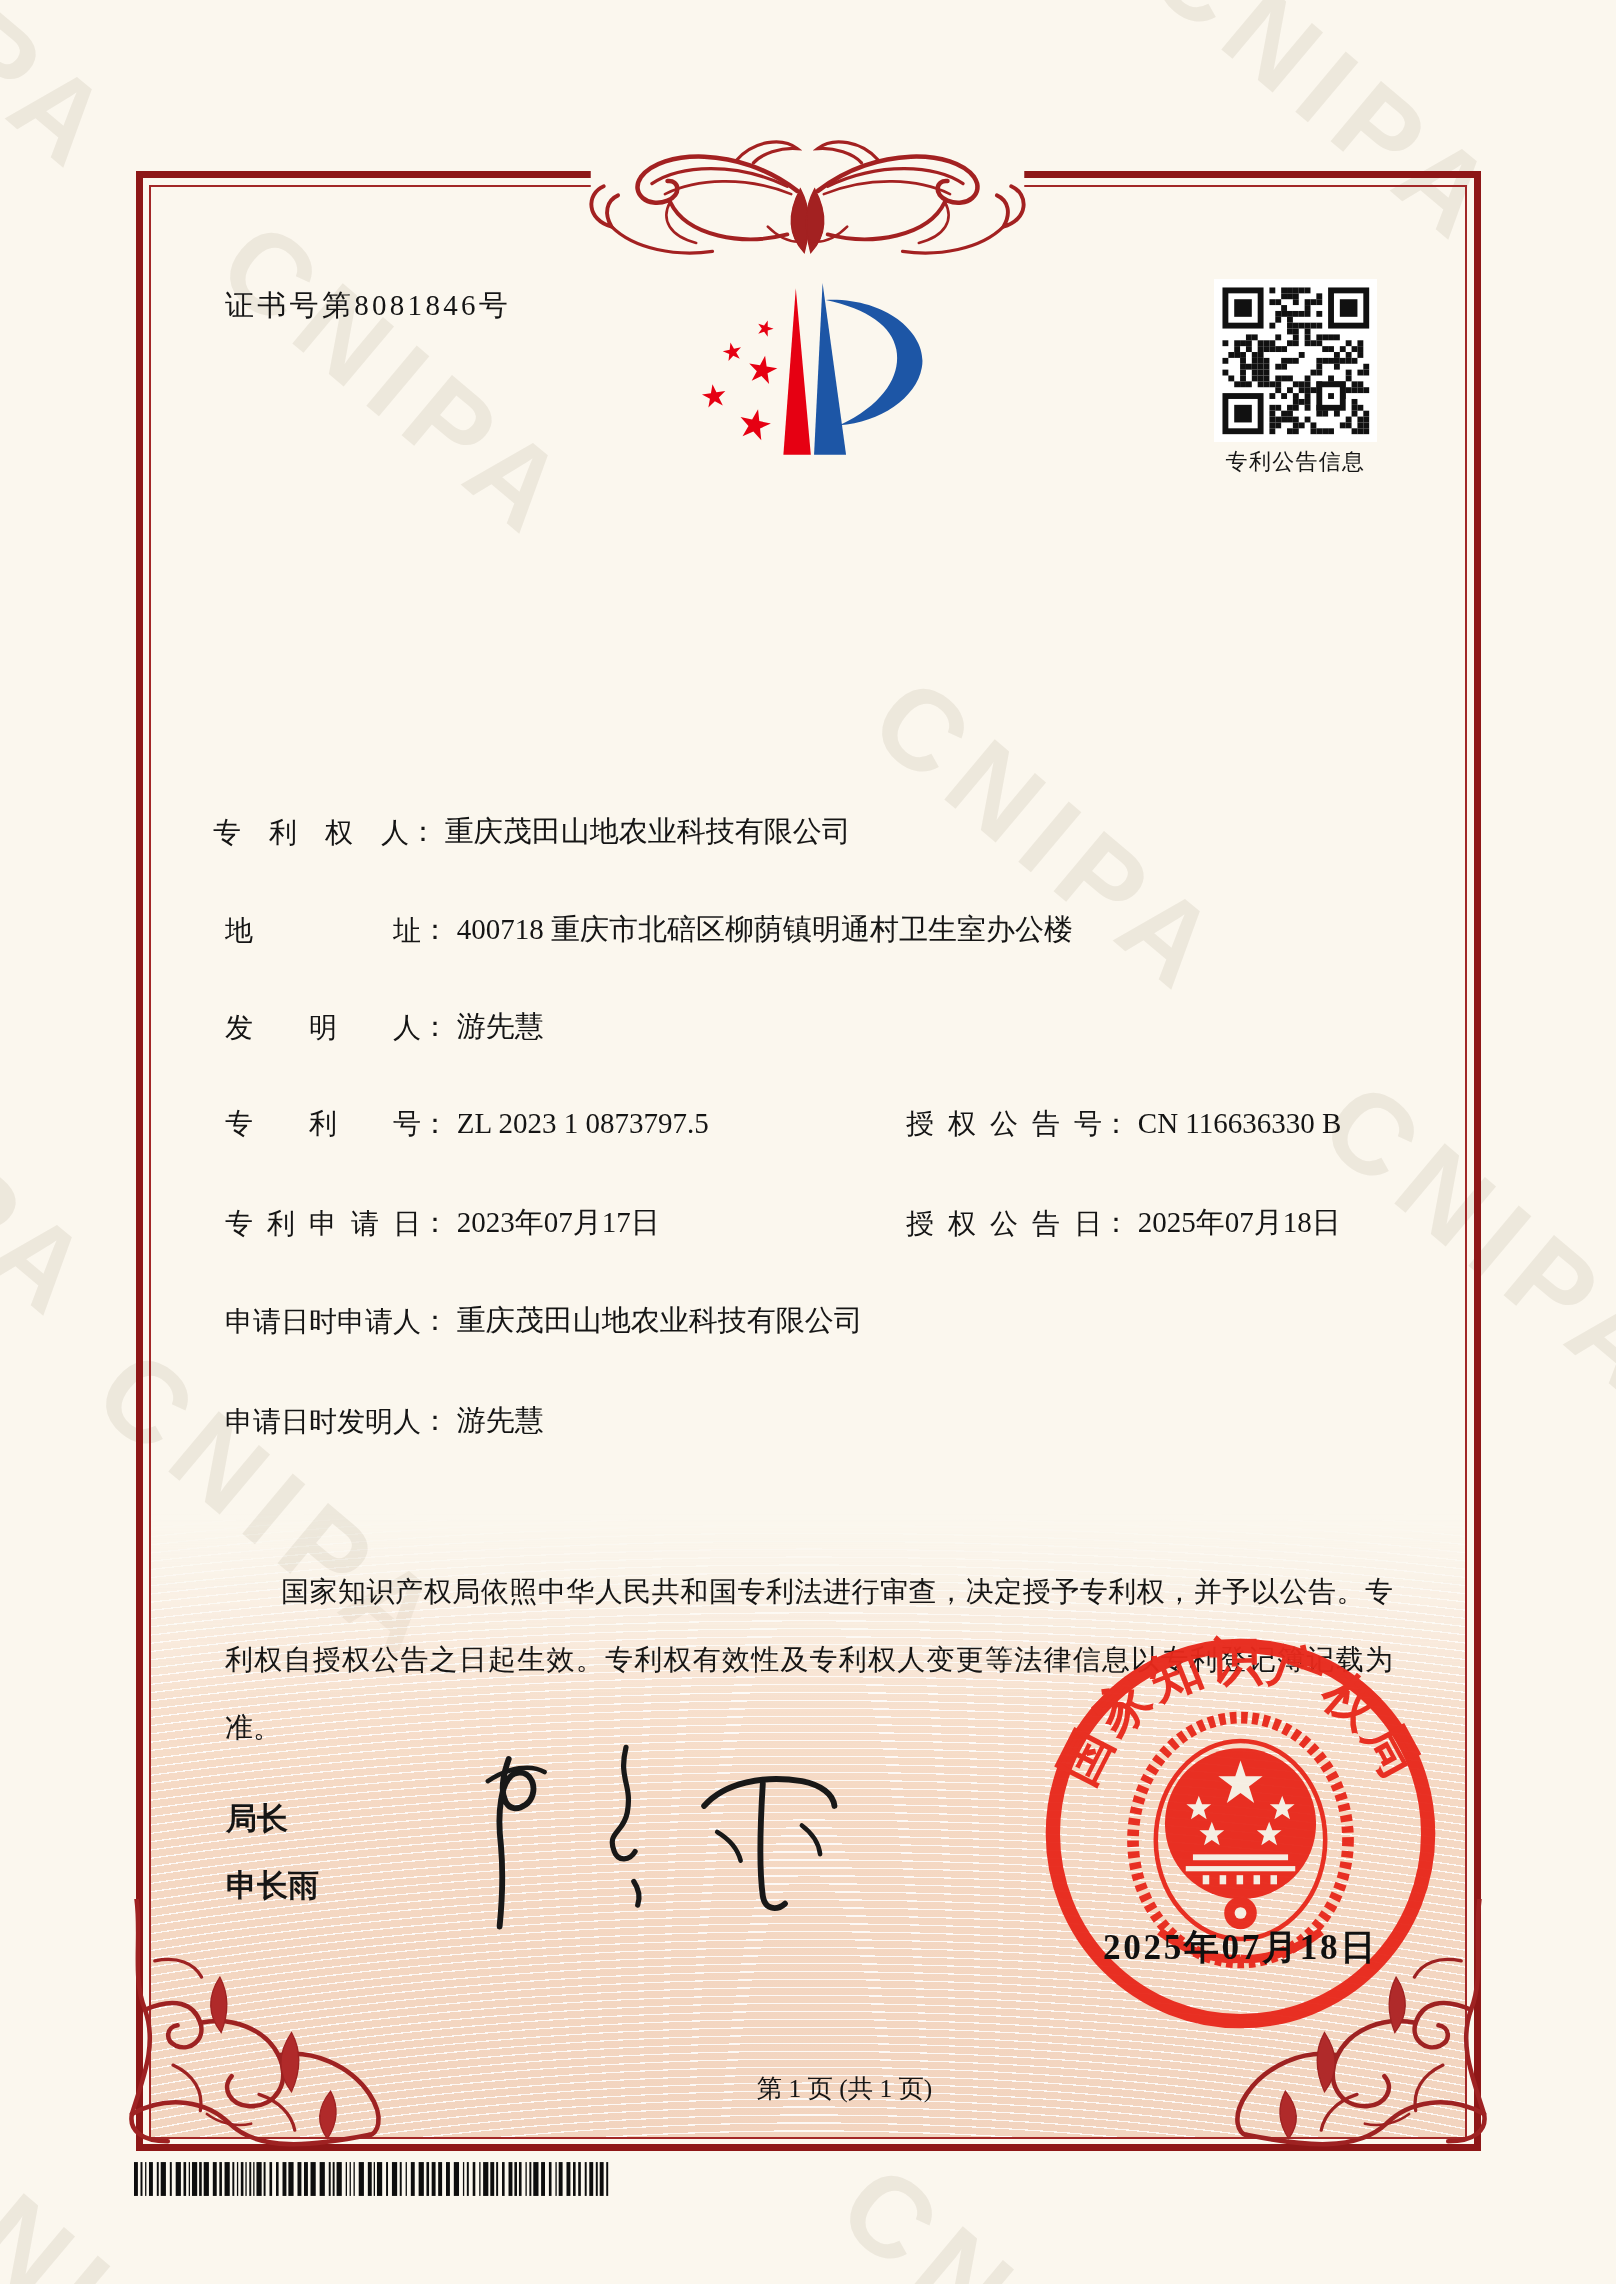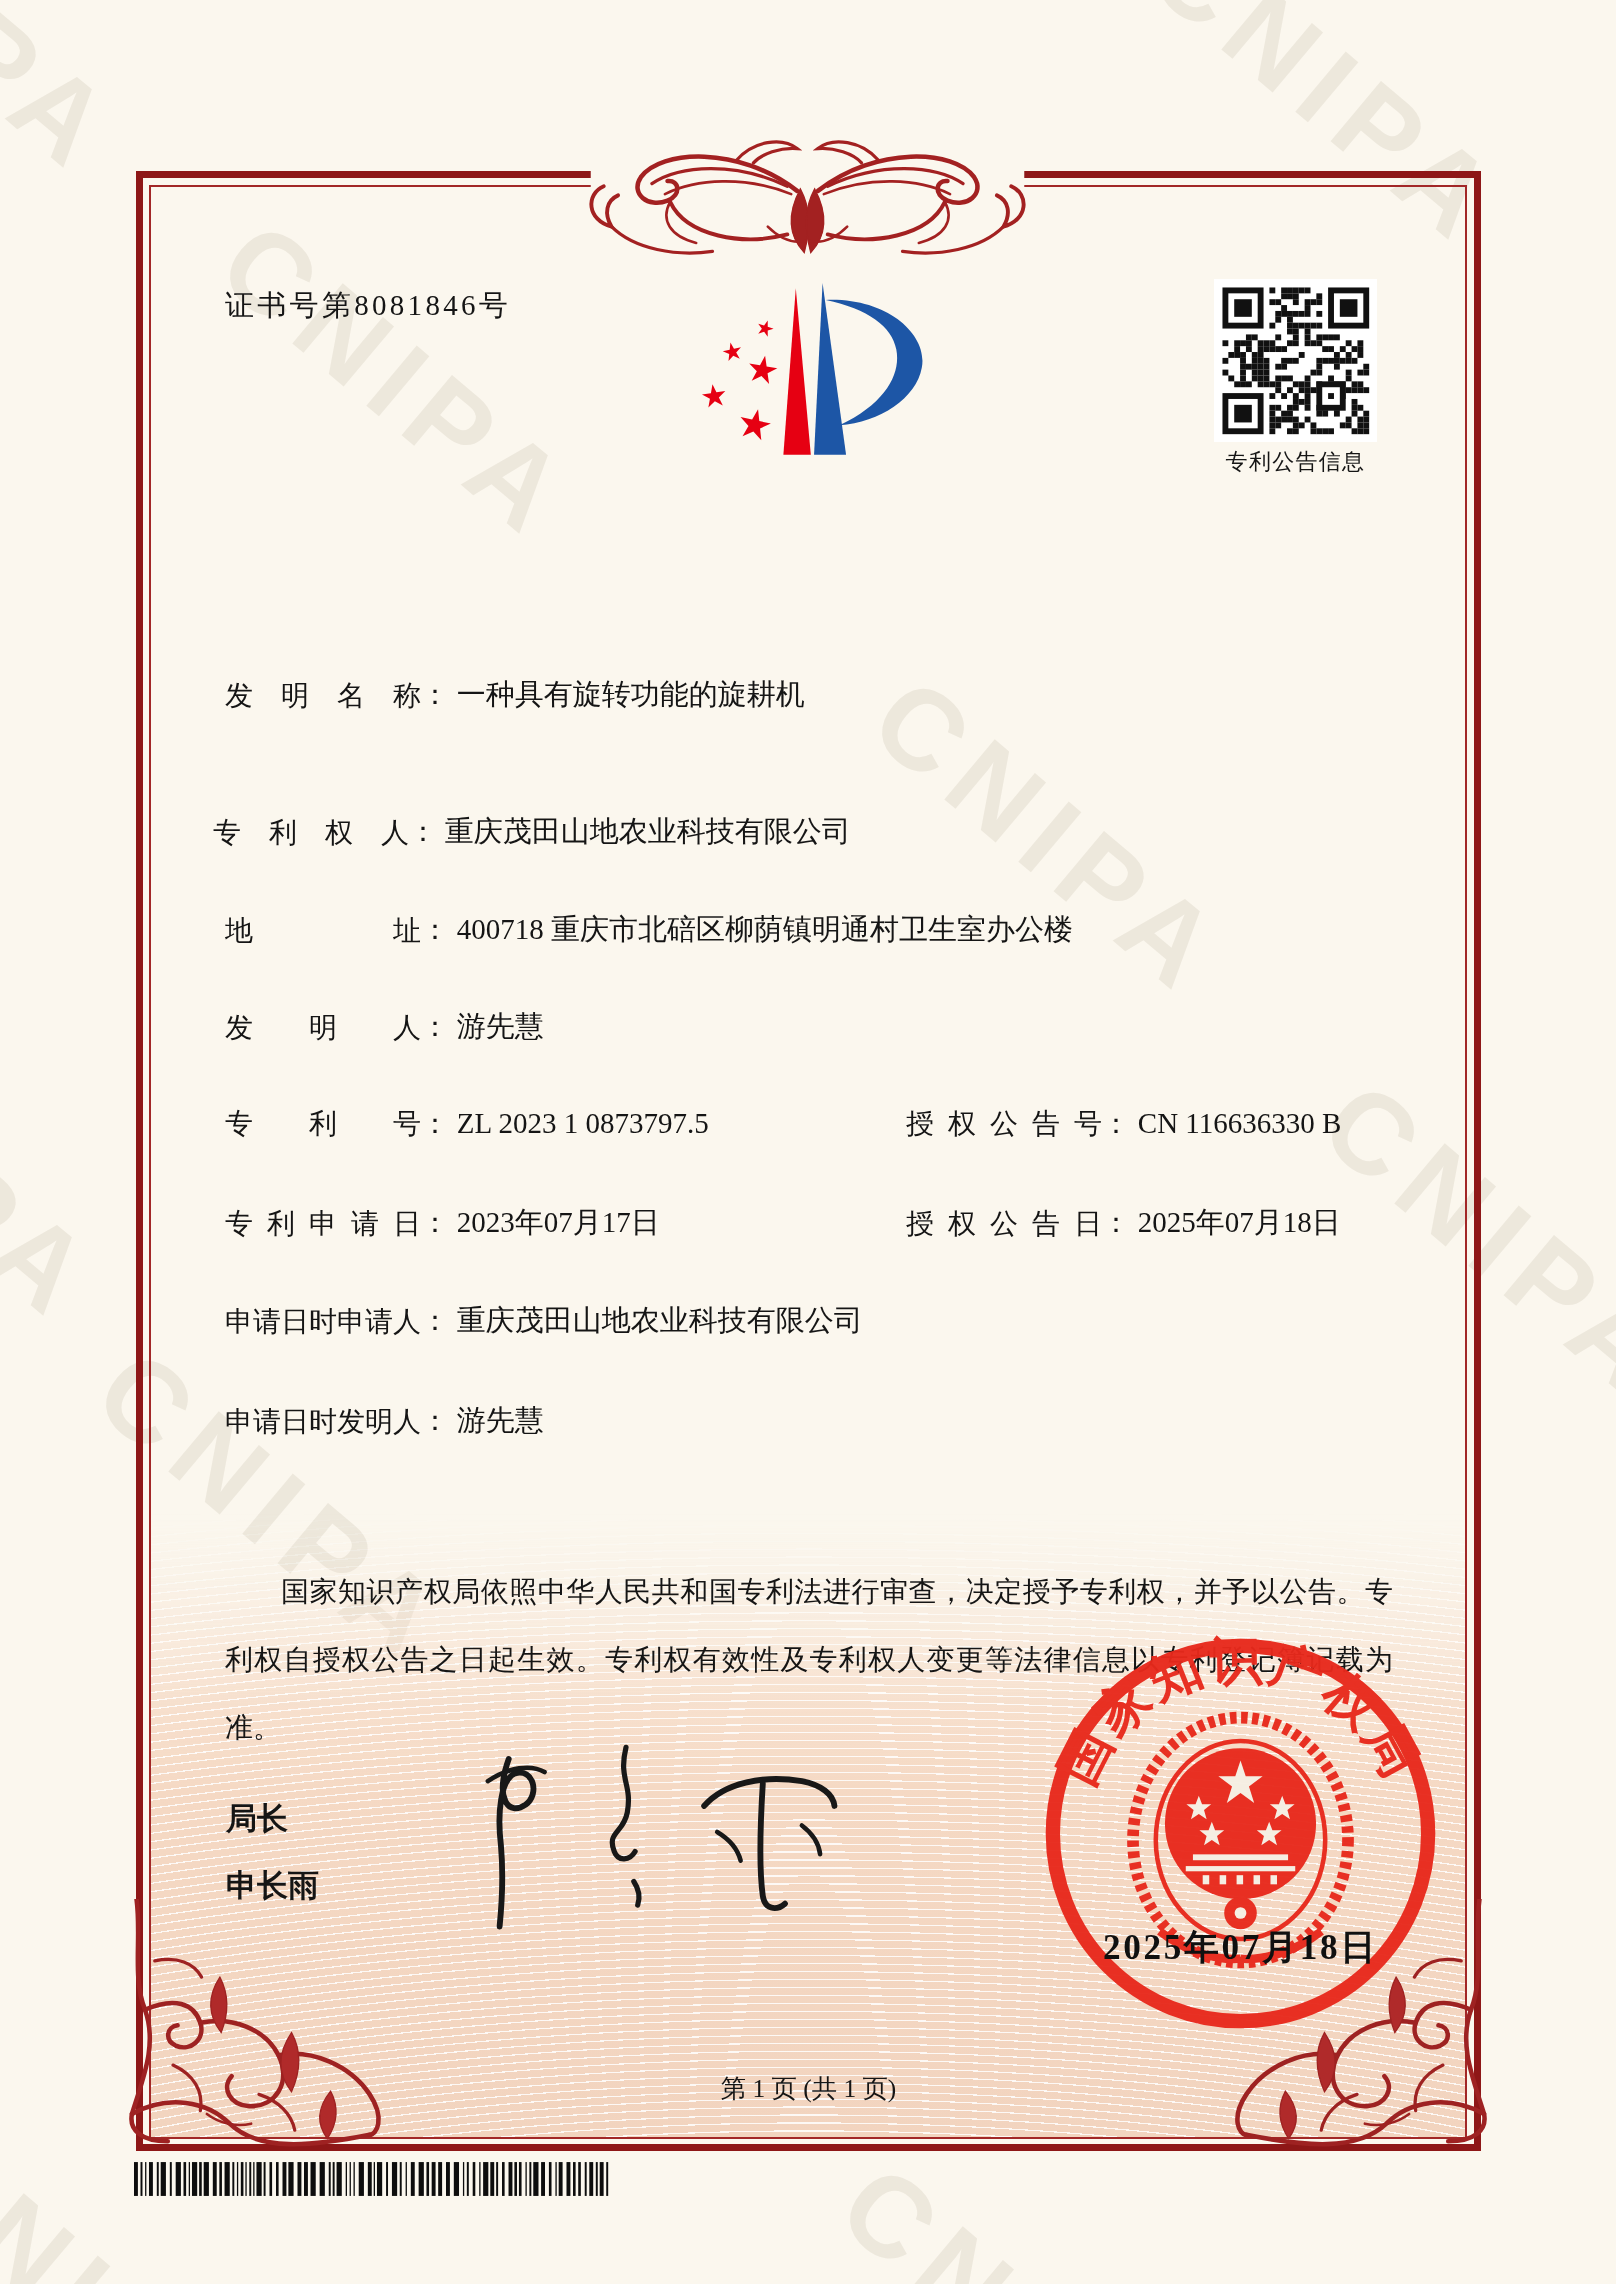--- a/index.html
+++ b/index.html
@@ -31,21 +31,21 @@
   .flabel{display:inline-block;width:196px;font-size:28px;text-align:justify;text-align-last:justify;
       vertical-align:bottom;}
   .colon{font-size:28px;}
   .fval{font-size:29px;margin-left:7.8px;}
   .legal{position:absolute;left:225px;top:1558px;width:1168px;font-size:28px;line-height:68px;
       text-align:justify;text-indent:56px;z-index:6;}
   .sig-title{position:absolute;left:226px;top:1798px;font-size:31px;font-weight:600;z-index:6;
       font-family:"Liberation Sans","DejaVu Sans",sans-serif;}
   .sig-name{position:absolute;left:226px;top:1865px;font-size:31px;font-weight:600;z-index:6;
       font-family:"Liberation Sans","DejaVu Sans",sans-serif;}
-  .footer{position:absolute;left:136px;top:2072px;width:1345px;text-align:center;font-size:25.4px;z-index:6;}
+  .footer{position:absolute;left:136px;top:2072px;width:1345px;text-align:center;font-size:25.4px;z-index:6;padding-left:36px;}
   .qrwrap{position:absolute;left:1214px;top:279px;z-index:6;}
   .qrbox{width:163px;height:163px;background:#ffffff;}
   .qrcaption{width:163px;text-align:center;font-size:22px;margin-top:3px;letter-spacing:1.3px;}
   .logo{position:absolute;left:692px;top:262px;z-index:6;}
   .signature{position:absolute;left:411px;top:1721px;z-index:7;}
   .seal{position:absolute;left:1032px;top:1625px;z-index:8;}
   .ornament-top{position:absolute;left:572px;top:129px;z-index:4;}
   .flourish{position:absolute;z-index:4;}
   .fl-left{left:96px;top:1899px;}
   .fl-right{left:1155px;top:1899px;transform:scaleX(-1);}
@@ -374,23 +374,20 @@
         <rect x="22" y="184" width="45" height="45" fill="#fff"></rect>
         <rect x="31" y="193" width="27" height="27" fill="#111"></rect>
         <rect x="157" y="157" width="45" height="45" fill="#111"></rect>
         <rect x="166" y="166" width="27" height="27" fill="#fff"></rect>
         <rect x="175" y="175" width="9" height="9" fill="#111"></rect>
       </svg>
     <div class="qrcaption">专利公告信息</div>
   </div>
 
 
-  <div class="row" style="left:225px;top:675px;">
-    <span class="flabel">发明名称</span><span class="colon">：</span><span class="fval">一种具有旋转功能的旋耕机</span>
-  </div>
   <div class="row" style="left:213px;top:812px;">
     <span class="flabel">专利权人</span><span class="colon">：</span><span class="fval">重庆茂田山地农业科技有限公司</span>
   </div>
   <div class="row" style="left:225px;top:910px;">
     <span class="flabel">地址</span><span class="colon">：</span><span class="fval">400718 重庆市北碚区柳荫镇明通村卫生室办公楼</span>
   </div>
   <div class="row" style="left:225px;top:1007px;">
     <span class="flabel">发明人</span><span class="colon">：</span><span class="fval">游先慧</span>
   </div>
   <div class="row" style="left:225px;top:1105px;">

